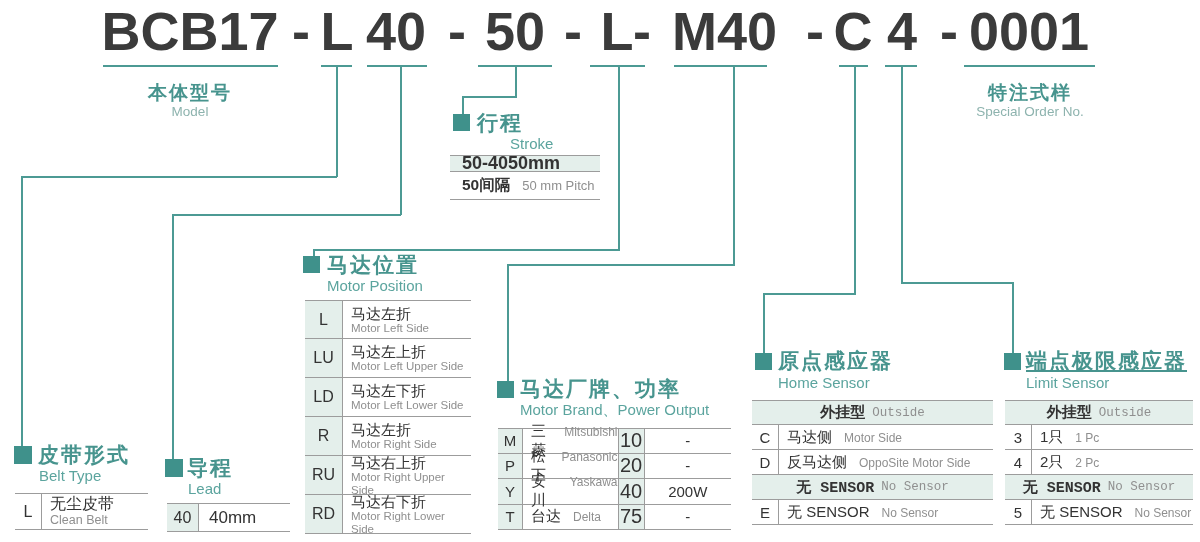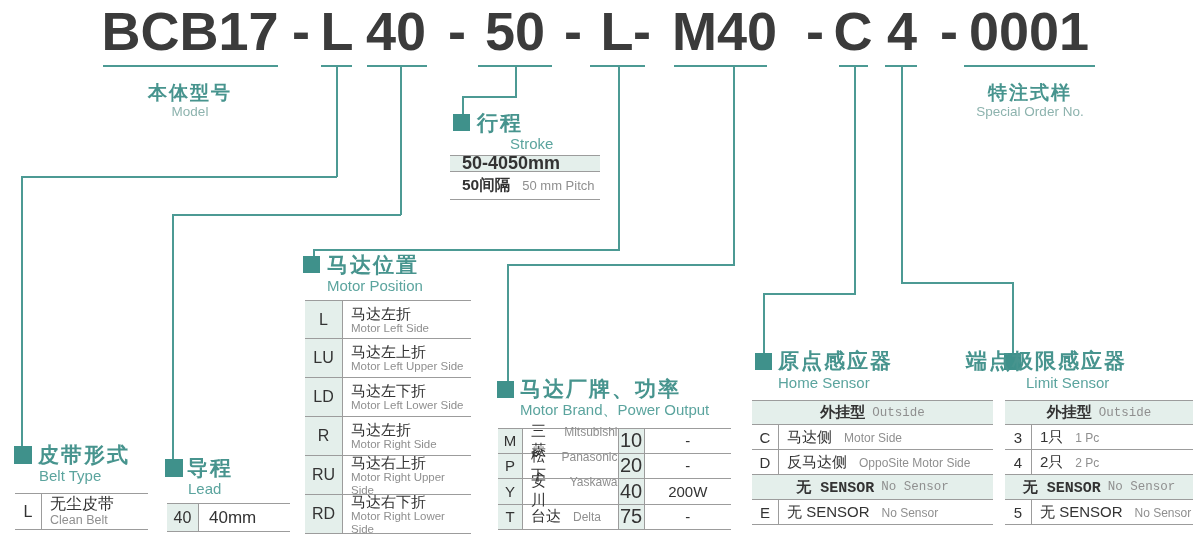--- a/index.html
+++ b/index.html
@@ -240,21 +240,21 @@
     <div class="row h25">
       <div class="key" style="width:26px;font-size:15px;">E</div>
       <div class="inl">
         <span class="cn">无 SENSOR</span>
         <span class="en">No Sensor</span>
       </div>
     </div>
   </div>
 
   <div class="sq" style="left:1004px;top:353px;"></div>
-  <div class="sec-zh" style="left:966px;top:347px;">端点极限感应器</div>
+  <div class="sec-zh" style="left:1026px;top:347px;text-decoration:underline;">端点极限感应器</div>
   <div class="sec-en" style="left:1026px;top:374px;">Limit Sensor</div>
   <div class="tbl" style="left:1005px;top:400px;width:188px;">
     <div class="row h25 tint hdr">
       <span class="cn">外挂型</span>
       <span class="en">Outside</span>
     </div>
     <div class="row h25">
       <div class="key" style="width:26px;font-size:15px;">3</div>
       <div class="inl">
         <span class="cn">1只</span>

